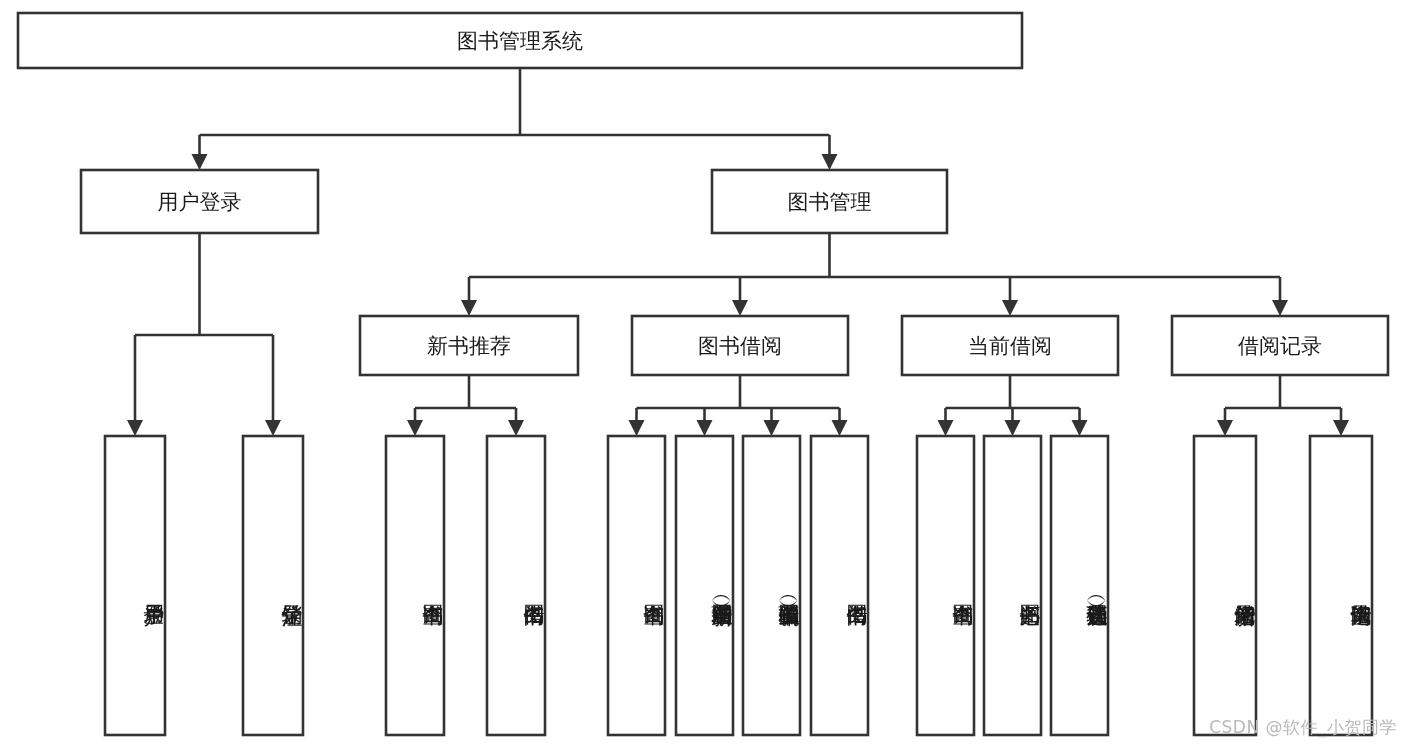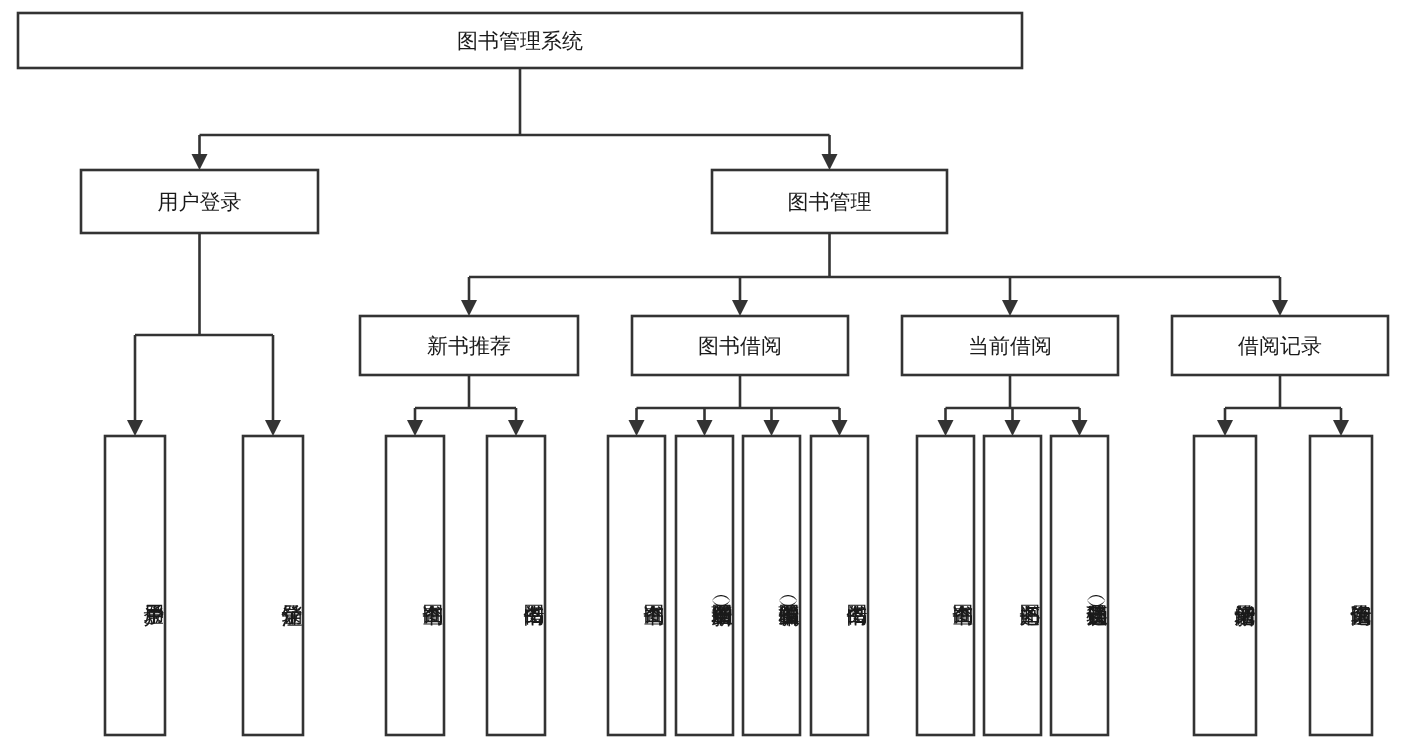--- a/index.html
+++ b/index.html
@@ -177,14 +177,15 @@
       <div class="vert-text-wrap" style="left: 676px; top: 446px; width: 57px; height: 283px;">新增图书（管理员）</div>
       <div class="vert-text-wrap" style="left: 743px; top: 446px; width: 57px; height: 283px;">编辑图书（管理员）</div>
       <div class="vert-text-wrap" style="left: 811px; top: 446px; width: 57px; height: 283px;">借阅图书</div>
       <div class="vert-text-wrap" style="left: 917px; top: 446px; width: 57px; height: 283px;">查询图书</div>
       <div class="vert-text-wrap" style="left: 984px; top: 446px; width: 57px; height: 283px;">归还图书</div>
       <div class="vert-text-wrap" style="left: 1051px; top: 446px; width: 57px; height: 283px;">确认归还（管理员）</div>
       <div class="vert-text-wrap" style="left: 1194px; top: 446px; width: 62px; height: 283px;">新增借阅记录</div>
       <div class="vert-text-wrap" style="left: 1310px; top: 446px; width: 62px; height: 283px;">查询借阅记录</div>
     </div>
 
+  <div class="watermark">CSDN @软件_小贺同学</div>
 
 </div>
 
 </body></html>

